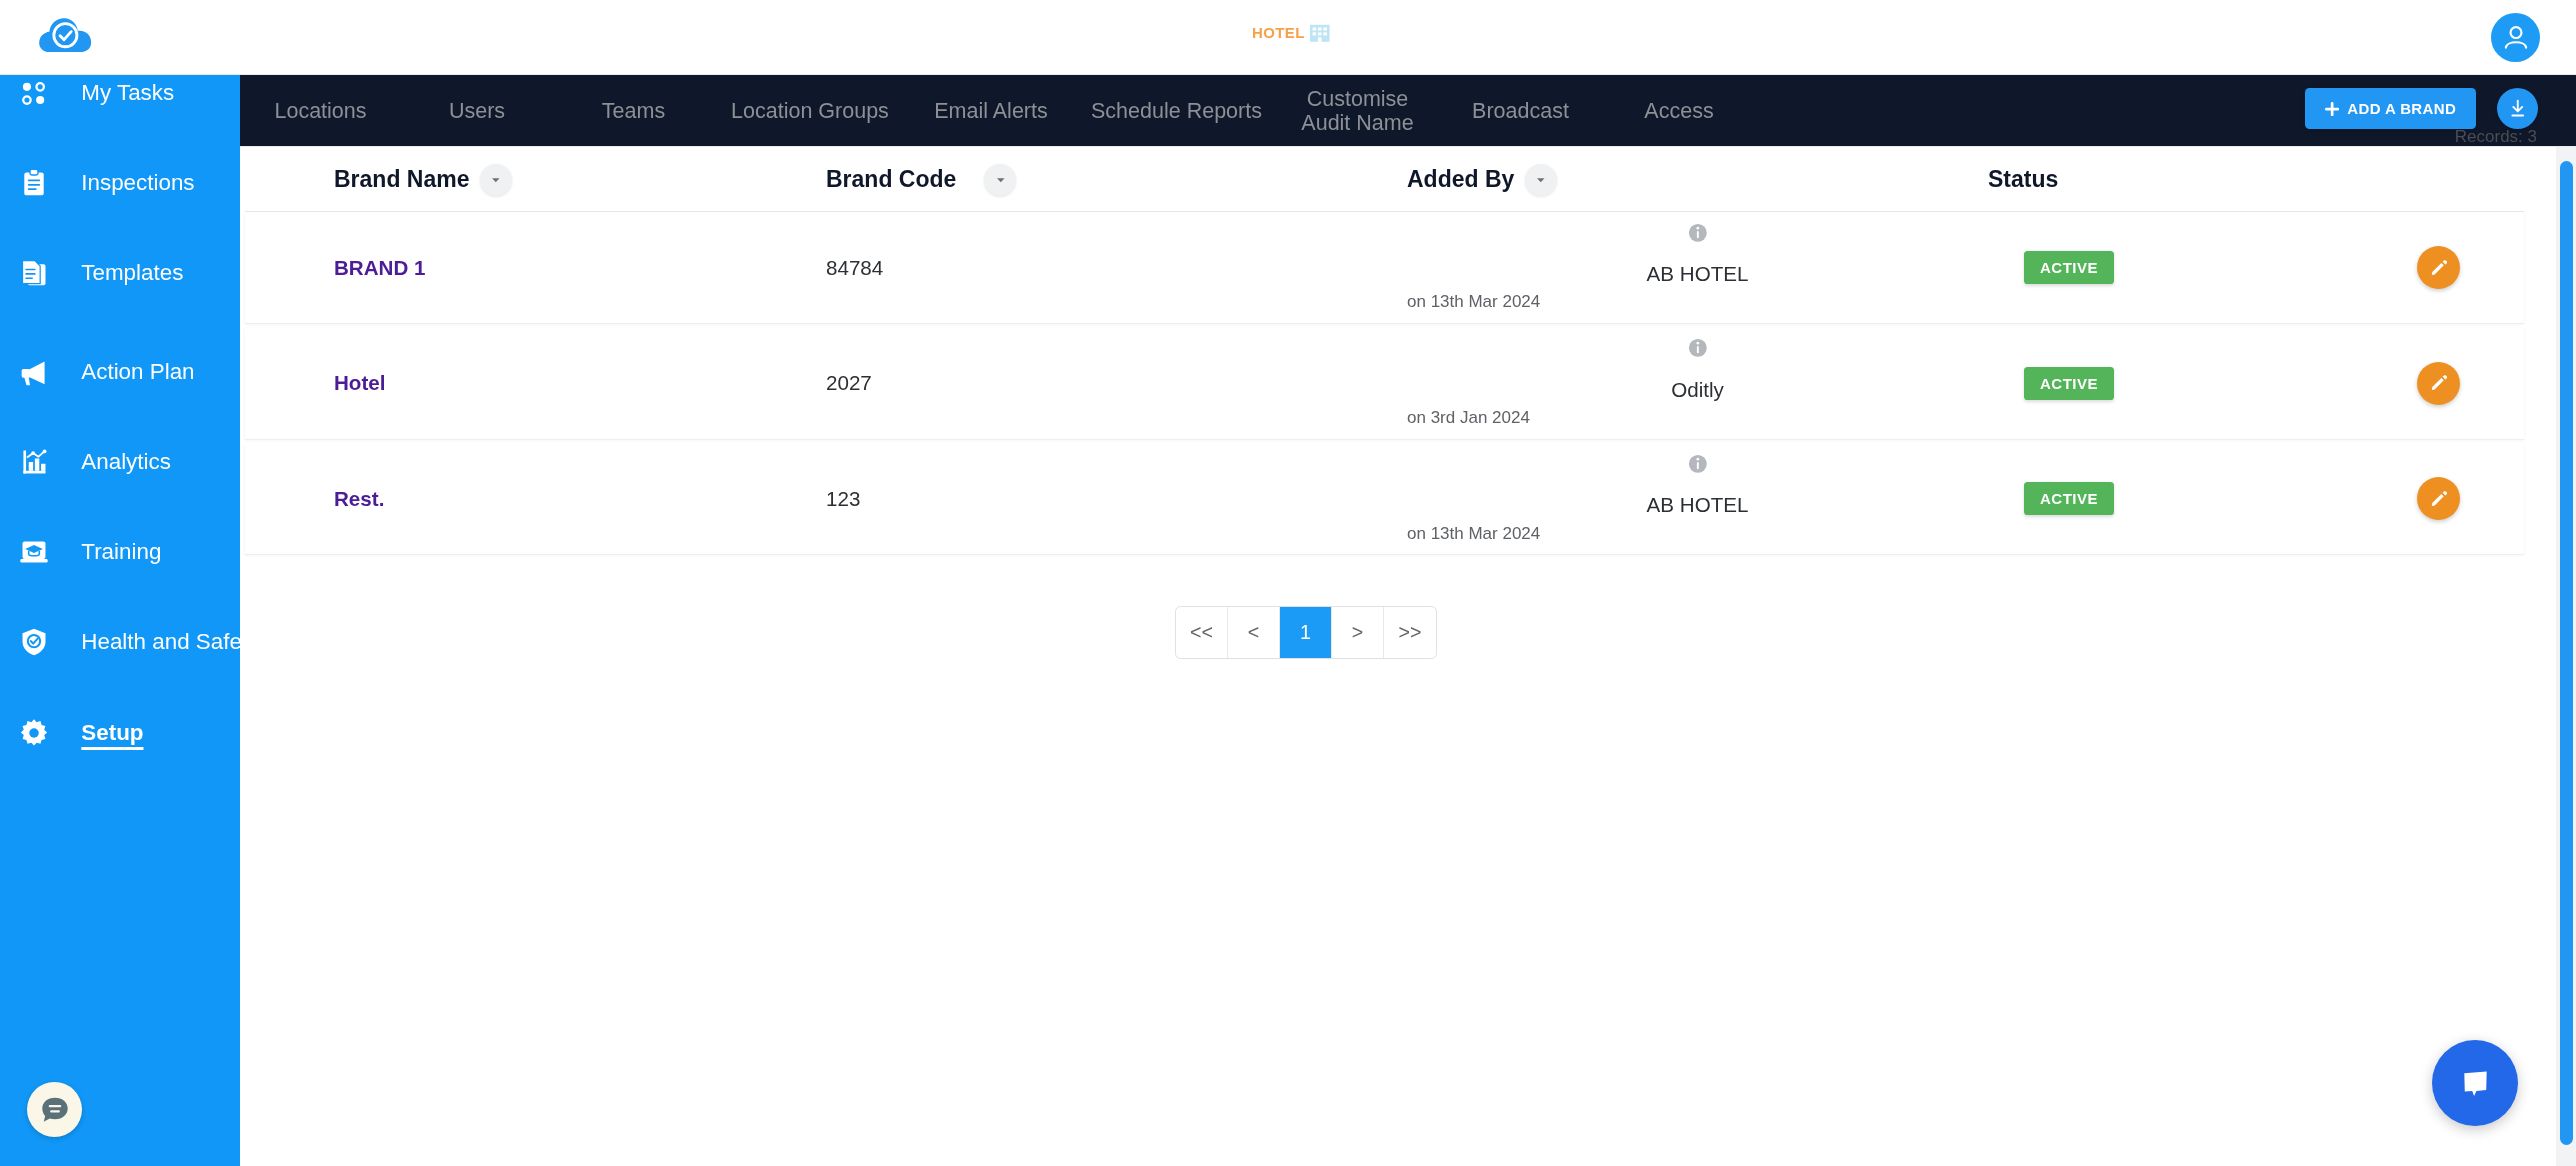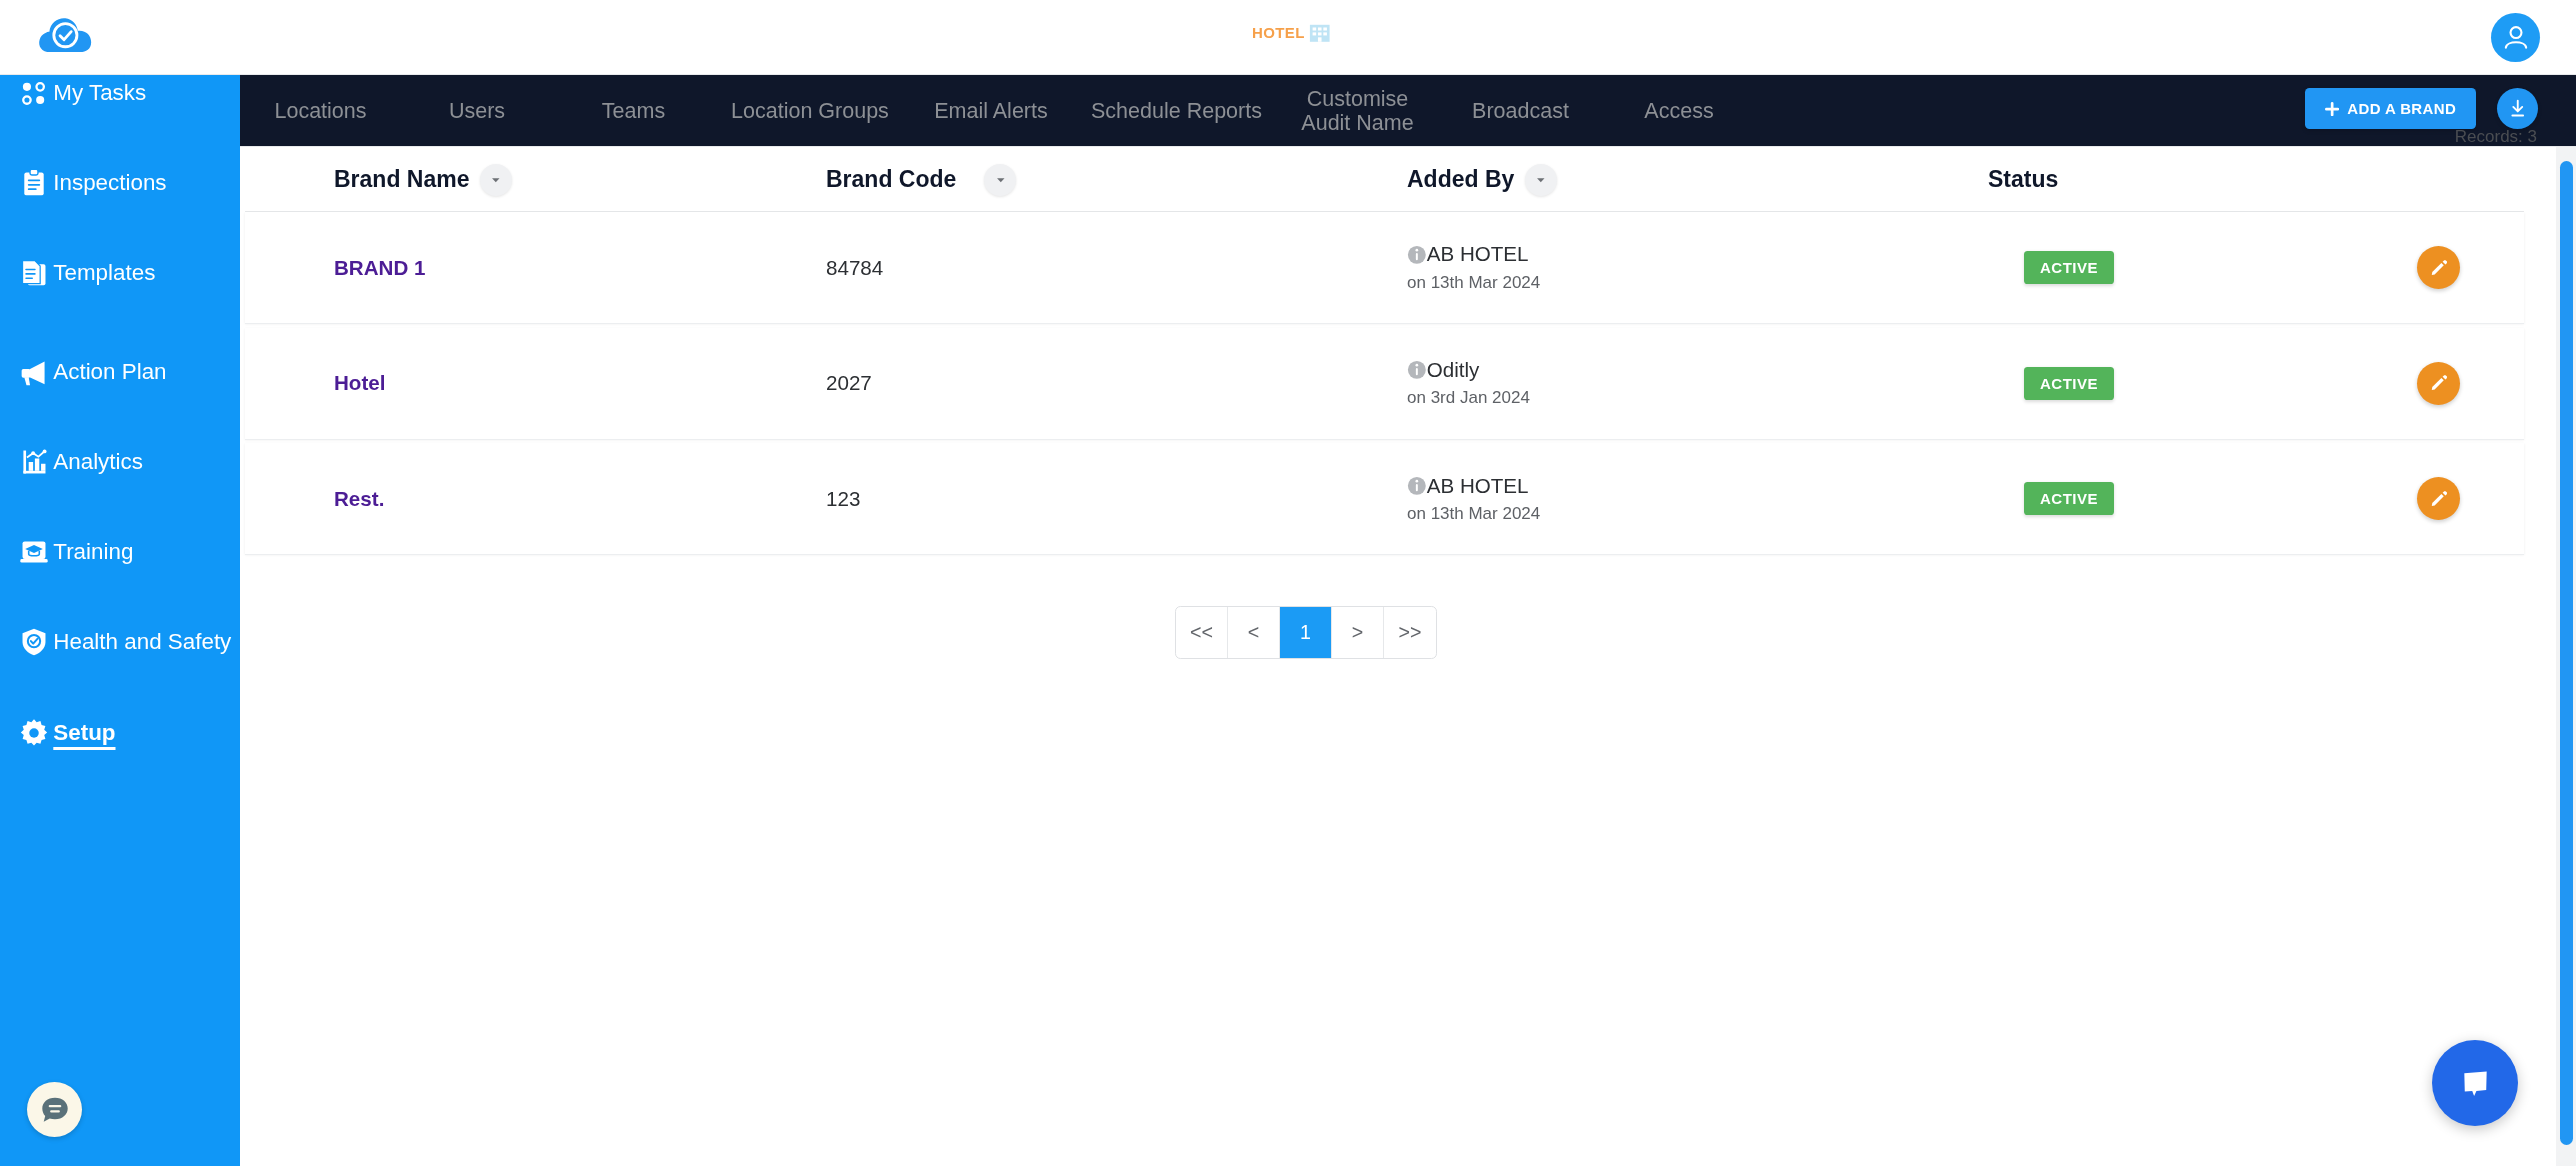--- a/index.html
+++ b/index.html
@@ -31,21 +31,21 @@
     display: flex; align-items: center; justify-content: center;
   }
 
   
   .sidebar {
     position: absolute; left: 0; top: 75px; width: 240px; height: 1091px;
     background: #1097f7; z-index: 25;
   }
   .side-item {
     position: absolute; left: 0; width: 240px; height: 54px;
-    display: flex; align-items: center; padding-left: 14.3px; gap: 0;
+    display: flex; align-items: center; padding-left: 14.3px; gap: 28px;
   }
   .side-ico { width: 39px; height: 39px; display: flex; align-items: center; justify-content: center; flex: 0 0 39px; }
   .side-label { color: #ffffff; font-size: 22.4px; line-height: 1; white-space: nowrap; }
   .side-label.active { font-weight: 700; text-decoration: underline; text-underline-offset: 7.2px; text-decoration-thickness: 2.7px; }
   .chat-fab-left {
     position: absolute; left: 27px; bottom: 29px; width: 55px; height: 55px;
     border-radius: 50%; background: #fbf7e8;
     display: flex; align-items: center; justify-content: center;
     box-shadow: 0 1.8px 5.4px rgba(0,0,0,.18);
   }
@@ -98,21 +98,21 @@
 
   .row {
     display: flex; align-items: center; height: 112px;
     background: #fff; border-bottom: 0.9px solid #eceef0;
     box-shadow: 0 0.9px 2.7px rgba(0,0,0,.07);
     margin-bottom: 3.6px;
   }
   .cell-name { width: 581px; padding-left: 89px; font-size: 20.6px; font-weight: 700; color: #4c1d95; }
   .cell-code { width: 581px; font-size: 20.6px; color: #2c2f33; }
   .cell-added { width: 581px; }
-  .added-top { display: flex; align-items: center; gap: 0; font-size: 20.6px; color: #2c2f33; }
+  .added-top { display: flex; align-items: center; gap: 20px; font-size: 20.6px; color: #2c2f33; flex-direction: column; }
   .info-ico { width: 19.7px; height: 19.7px; flex: 0 0 19.7px; }
   .added-sub { font-size: 17px; color: #5e6166; margin-top: 6.3px; }
   .cell-status { width: 322px; padding-left: 36px; }
   .badge {
     display: inline-block; background: #53b45a; color: #fff;
     font-size: 15px; font-weight: 700; letter-spacing: 0.5px;
     padding: 8px 16px; border-radius: 3.6px;
     box-shadow: 0 1.8px 3.6px rgba(0,0,0,.14);
   }
   .cell-act { width: 213px; display: flex; justify-content: flex-end; padding-right: 63px; }

